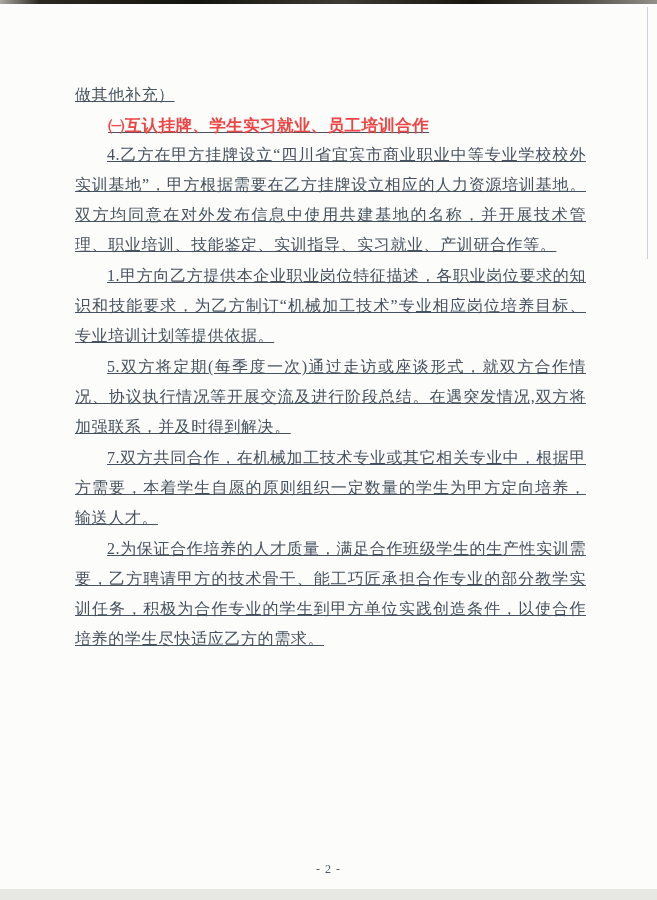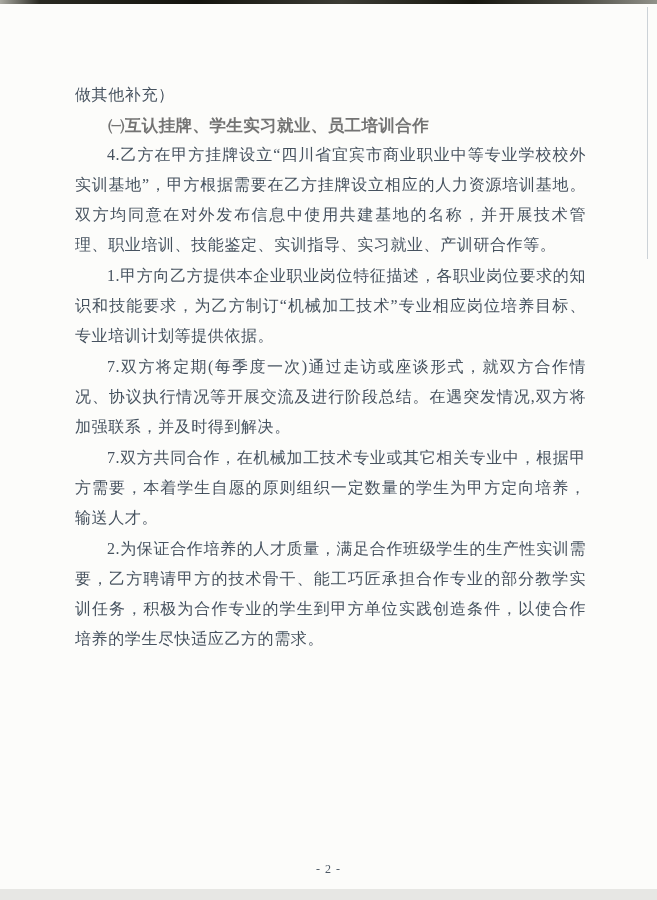--- a/index.html
+++ b/index.html
@@ -44,31 +44,32 @@
   .content {
     position: absolute;
     left: 75px;
     top: 80px;
     width: 511px;
     color: #46525f;
     font-size: 16px;
     line-height: 30px;
     letter-spacing: 0.6px;
     text-align: justify;
+    text-decoration: underline;
   }
   .cont-line {
     margin: 0;
   }
   .heading {
     margin: 0;
     font-family: "Liberation Sans", "DejaVu Sans", sans-serif;
     font-size: 16.5px;
     font-weight: bold;
     line-height: 30px;
-    color: #737373;
+    color: #ef4444;
     text-indent: 2em;
     letter-spacing: 0.4px;
   }
   .para {
     margin: 0 0 1px 0;
     text-indent: 2em;
   }
   .page-number {
     position: absolute;
     bottom: 23px;
@@ -89,21 +90,21 @@
   <div class="right-edge"></div>
 
   <div class="content">
 
     <p class="cont-line">做其他补充）</p>
 
     <h2 class="heading">㈠互认挂牌、学生实习就业、员工培训合作</h2>
 
     <p class="para">4.乙方在甲方挂牌设立“四川省宜宾市商业职业中等专业学校校外实训基地”，甲方根据需要在乙方挂牌设立相应的人力资源培训基地。双方均同意在对外发布信息中使用共建基地的名称，并开展技术管理、职业培训、技能鉴定、实训指导、实习就业、产训研合作等。</p>
     <p class="para">1.甲方向乙方提供本企业职业岗位特征描述，各职业岗位要求的知识和技能要求，为乙方制订“机械加工技术”专业相应岗位培养目标、专业培训计划等提供依据。</p>
-    <p class="para">7.双方将定期(每季度一次)通过走访或座谈形式，就双方合作情况、协议执行情况等开展交流及进行阶段总结。在遇突发情况,双方将加强联系，并及时得到解决。</p>
+    <p class="para">5.双方将定期(每季度一次)通过走访或座谈形式，就双方合作情况、协议执行情况等开展交流及进行阶段总结。在遇突发情况,双方将加强联系，并及时得到解决。</p>
 
 
     <p class="para">7.双方共同合作，在机械加工技术专业或其它相关专业中，根据甲方需要，本着学生自愿的原则组织一定数量的学生为甲方定向培养，输送人才。</p>
     <p class="para">2.为保证合作培养的人才质量，满足合作班级学生的生产性实训需要，乙方聘请甲方的技术骨干、能工巧匠承担合作专业的部分教学实训任务，积极为合作专业的学生到甲方单位实践创造条件，以使合作培养的学生尽快适应乙方的需求。</p>
 
   </div>
 
   <div class="page-number">- 2 -</div>
 
   <div class="bottom-strip"></div>

